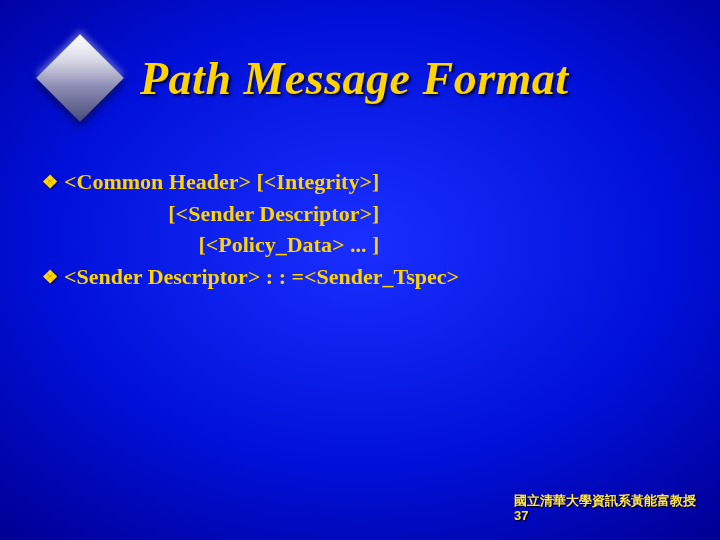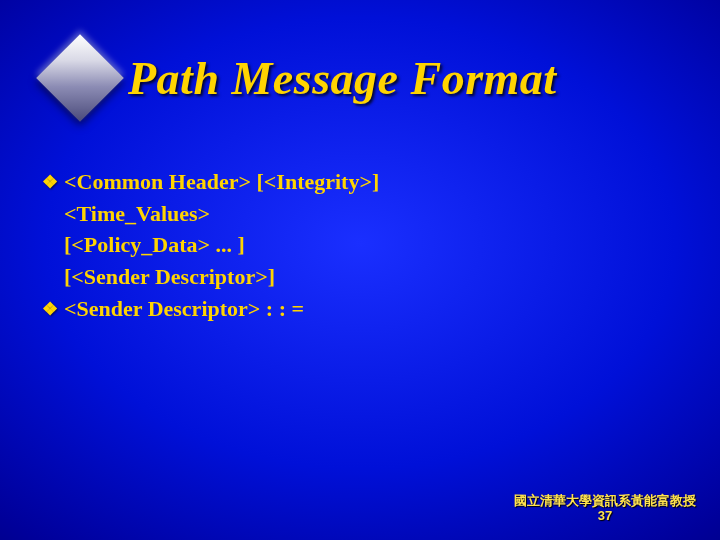--- a/index.html
+++ b/index.html
@@ -34,20 +34,21 @@
     box-shadow: -3px -3px 6px rgba(255,255,255,0.35), 3px 3px 8px rgba(0,0,0,0.55);
   }
   .title {
     font-style: italic;
     font-weight: bold;
     font-size: 46px;
     color: #ffd400;
     text-shadow: 2px 2px 3px rgba(0,0,0,0.8);
     letter-spacing: 0.5px;
     white-space: nowrap;
+    margin-left: 12px;
   }
   .content {
     position: absolute;
     top: 166px;
     left: 42px;
     right: 30px;
     color: #ffd400;
     font-size: 22px;
     font-weight: bold;
     line-height: 1.44;
@@ -55,26 +56,26 @@
   .row { display: flex; align-items: flex-start; }
   .bullet {
     flex: 0 0 22px;
     font-size: 18px;
     line-height: 32px;
     color: #ffd400;
     text-shadow: 1px 1px 2px rgba(0,0,0,0.6);
   }
   .lhs { white-space: nowrap; }
   .rhs-col { display: flex; flex-direction: column; }
-  .rhs-line { white-space: nowrap; }
+  .rhs-line { white-space: nowrap; text-align: right; }
   .footer {
     position: absolute;
     right: 24px;
     bottom: 16px;
-    text-align: center;
+    text-align: left;
     color: #ffe34d;
     font-size: 13px;
     font-weight: bold;
     font-family: "Microsoft JhengHei", "PMingLiU", sans-serif;
     text-shadow: 1px 1px 1px #000;
     line-height: 1.2;
   }
 </style>
 </head>
 <body>
@@ -85,30 +86,30 @@
   </div>
   <div class="title">Path Message Format</div>
 </div>
 
 <div class="content">
 
   <div class="row">
     <span class="bullet">❖</span>
     <span class="rhs-col">
       <span class="rhs-line">&lt;Common Header&gt; [&lt;Integrity&gt;]</span>
-      <span class="rhs-line">&lt;Time_Values&gt;</span>
+      <span class="rhs-line">[&lt;Sender Descriptor&gt;]</span>
       <span class="rhs-line">[&lt;Policy_Data&gt; ... ]</span>
-      <span class="rhs-line">[&lt;Sender Descriptor&gt;]</span>
     </span>
   </div>
 
   <div class="row">
     <span class="bullet">❖</span>
     <span class="lhs">&lt;Sender Descriptor&gt; : : = </span>
     <span class="rhs-col">
+      <span class="rhs-line">&lt;Sender_Tspec&gt;</span>
     </span>
   </div>
 
 </div>
 
 <div class="footer">
   <div>國立清華大學資訊系黃能富教授</div>
   <div>37</div>
 </div>
 

